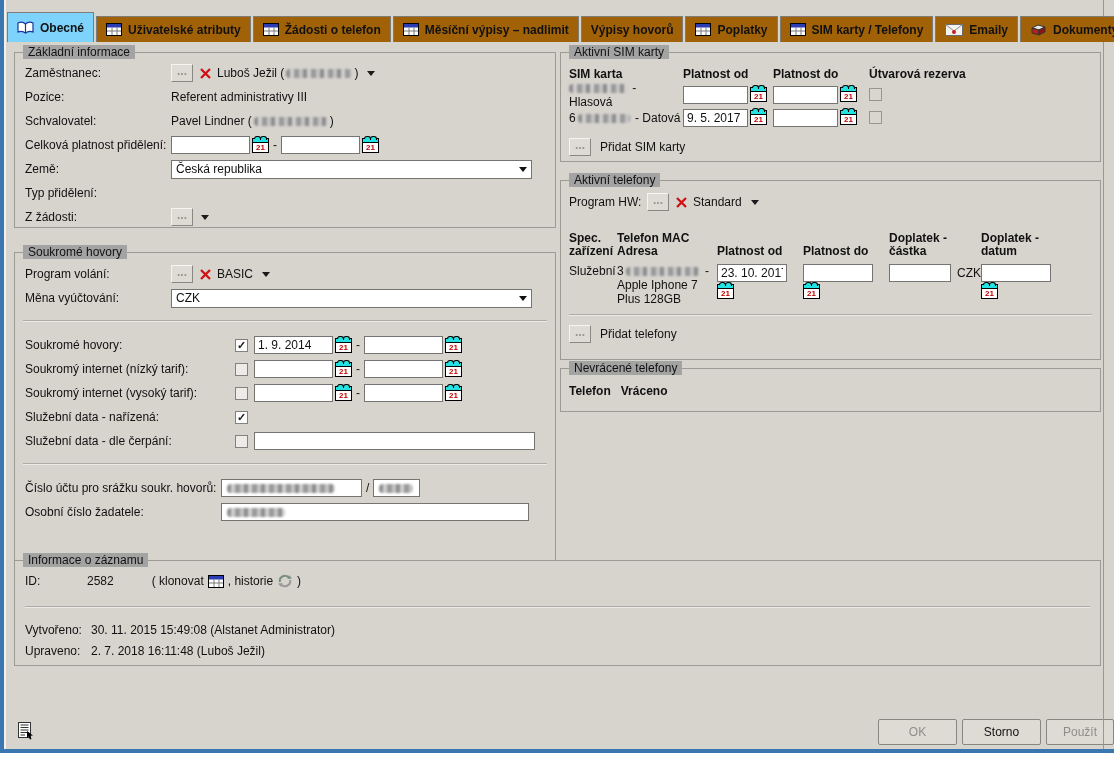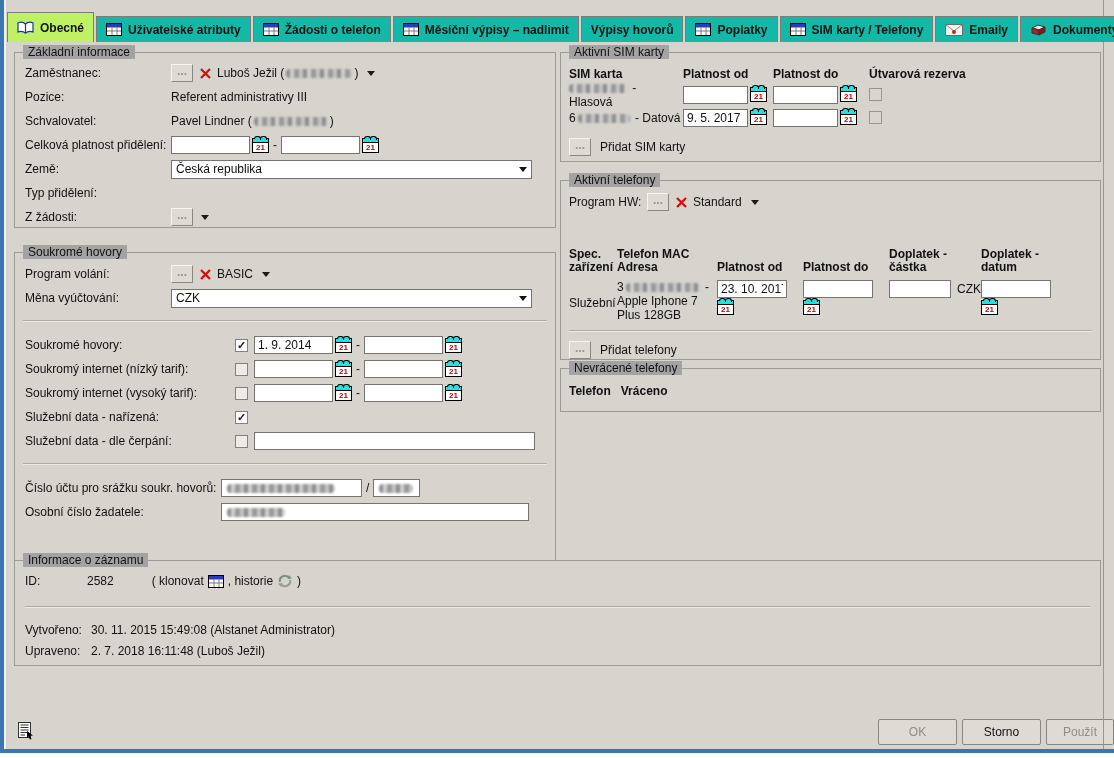--- a/index.html
+++ b/index.html
@@ -17,28 +17,28 @@
   .edge-left-white { position:absolute; left:4px; top:0; width:2px; height:753px; background:#f2f1ee; z-index:50; }
   .edge-bottom { position:absolute; left:0; top:749px; width:1114px; height:4px; background:#3a76b0; z-index:50; }
   .edge-bottom-white { position:absolute; left:0; top:753px; width:1114px; height:5px; background:#ffffff; z-index:50; }
   .edge-right-line { position:absolute; left:1103px; top:0; width:1px; height:749px; background:#9b9894; z-index:1; }
 
   
   .tabbar { position:absolute; left:7px; top:12px; display:flex; align-items:flex-end; z-index:10; }
   .tab {
     display:flex; align-items:center; gap:6px;
     height:26px; padding:0 9px;
-    background:#14b8a6;
+    background:#a16207;
     border:1px solid #7e7c78; border-bottom:none;
     font-weight:bold; font-size:12px; white-space:nowrap;
     cursor:default;
   }
   .tab + .tab { margin-left:2px; }
   .tab.active {
-    height:30px; background:#bef264;
+    height:30px; background:#7dd3fc;
     position:relative; z-index:2;
   }
 
   
   .grp { position:absolute; border:1px solid #9c9a95; background:#d7d4ce; }
   .grp-title { position:absolute; top:-8px; left:8px; background:#a3a3a3; padding:0 5px; font-size:12px; }
 
   .frow { display:flex; align-items:center; height:24px; padding-left:10px; }
   .flabel { flex-shrink:0; }
   .lab142 { width:146px; }
@@ -108,21 +108,21 @@
   .sim-c1 { width:114px; } .sim-c2 { width:90px; display:flex; align-items:center; }
   .sim-c3 { width:90px; display:flex; align-items:center; } .sim-c4 { padding-left:6px; }
   .sim-head { font-weight:bold; height:18px; margin-top:12px; }
   .sim-row { height:23px; }
   .w64 { width:65px; }
   .add-row { display:flex; align-items:center; padding-left:8px; margin-top:9px; }
   .add-row .btn-dots { margin-right:9px; }
 
   
   .ph-head { display:flex; align-items:flex-end; padding-left:8px; font-weight:bold; line-height:13px; }
-  .ph-c1 { width:48px;margin-top:16px; } .ph-c2 { width:100px; } .ph-c3 { width:86px; }
+  .ph-c1 { width:48px; } .ph-c2 { width:100px; } .ph-c3 { width:86px; }
   .ph-c4 { width:86px; } .ph-c5 { width:92px; } .ph-c6 { width:84px; }
   .ph-row { display:flex; align-items:flex-start; padding-left:8px; margin-top:6px; }
   .ph-datecell { display:flex; flex-direction:column; gap:2px; align-items:flex-start; }
   .w70 { width:70px; }
   .w62 { width:62px; }
   .czk { margin:2px 6px 0 6px; }
   .ph-phone { line-height:14px; }
 
   
   .rec-row { display:flex; align-items:center; padding-left:10px; height:24px; }

